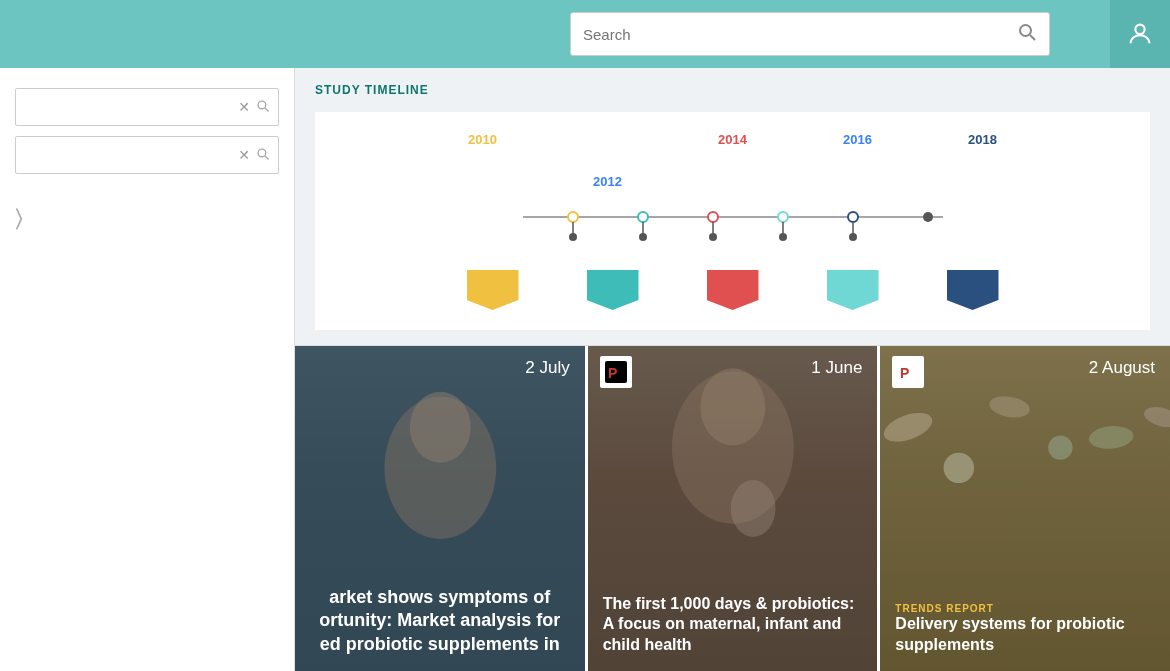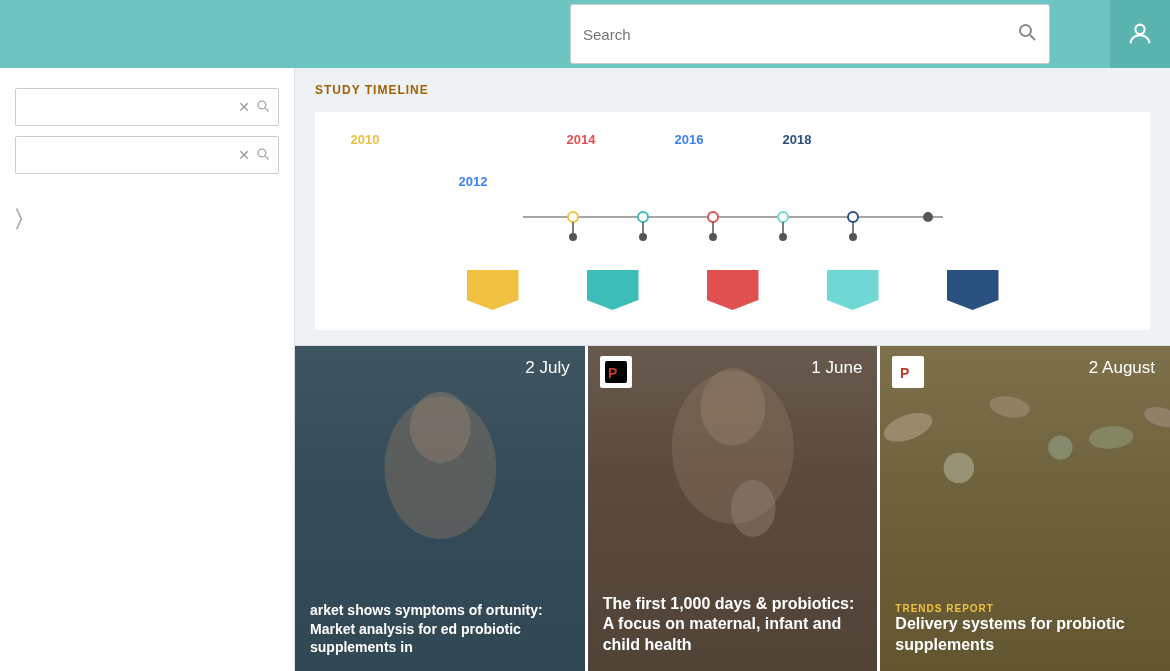--- a/index.html
+++ b/index.html
@@ -18,21 +18,21 @@
     .search-bar-container {
       display: flex;
       align-items: center;
       margin-right: 0;
       flex: 1;
       justify-content: flex-end;
       padding-right: 60px;
     }
     .search-bar {
       width: 480px;
-      height: 60px;
+      height: 44px;
       background: white;
       border: 1px solid #ccc;
       border-radius: 3px;
       display: flex;
       align-items: center;
       padding: 0 12px;
       position: relative;
     }
     .search-bar input {
       flex: 1;
@@ -119,32 +119,32 @@
     
     .timeline-section {
       background: #eef2f4;
       padding: 15px 20px;
       border-bottom: 1px solid #ddd;
     }
     .timeline-title {
       font-size: 12px;
       font-weight: bold;
       letter-spacing: 1px;
-      color: #a16207;
+      color: #0f766e;
       margin-bottom: 15px;
     }
     .timeline-container {
       background: white;
       padding: 20px 30px;
       position: relative;
     }
     .timeline-years {
       display: flex;
-      justify-content: flex-start;
-      gap: 68px;
+      justify-content: center;
+      gap: 85px;
       margin-bottom: 8px;
     }
     .year-label {
       font-size: 13px;
       font-weight: bold;
       text-align: center;
       width: 40px;
     }
     .timeline-line-area {
       position: relative;
@@ -221,21 +221,22 @@
       letter-spacing: 1px;
       color: #f0c040;
     }
     .card-title {
       font-size: 16px;
       font-weight: bold;
       line-height: 1.3;
       color: white;
     }
     .card-title-small {
-      font-size: 14px;
+      font-size: 18px;
+      text-align: center;
     }
 
     
     .card + .card {
       border-left: 3px solid white;
     }
   </style>
 </head>
 <body>
 

